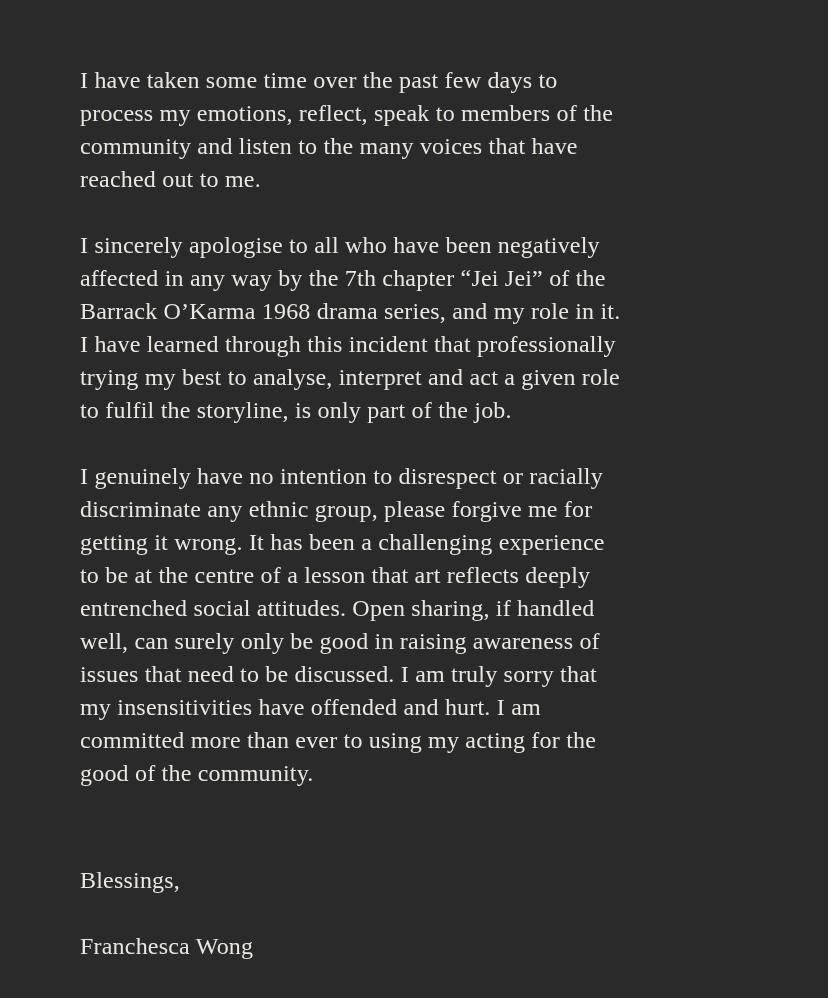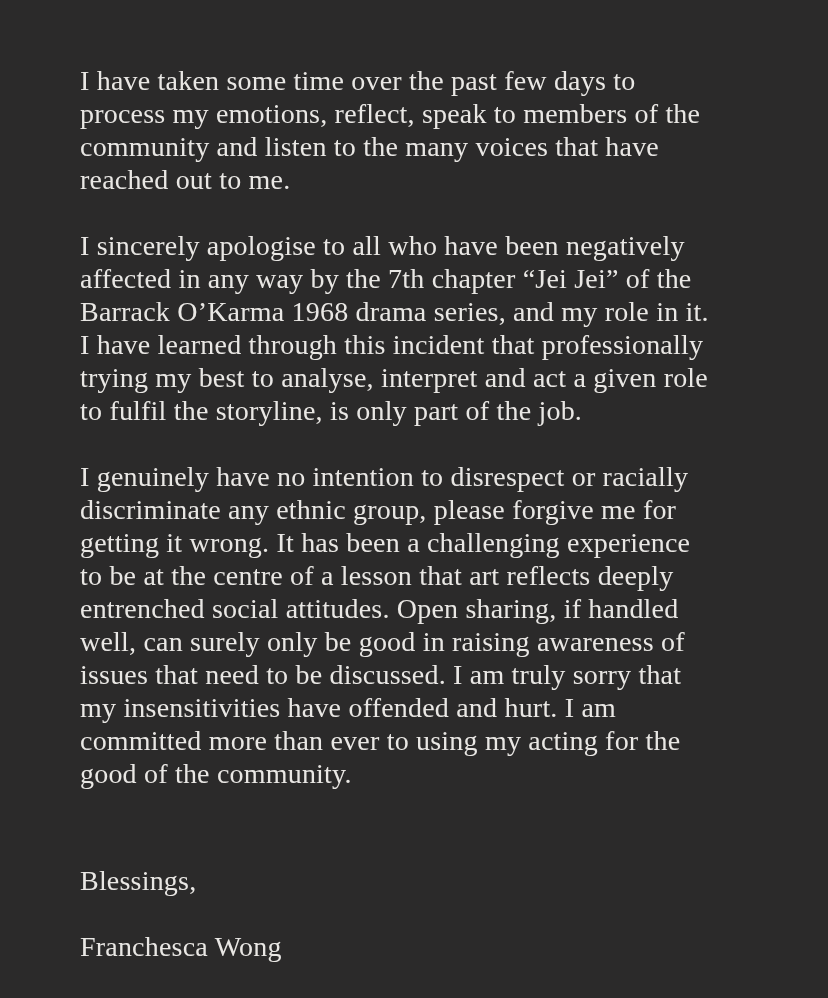--- a/index.html
+++ b/index.html
@@ -11,21 +11,21 @@
     position: relative;
     width: 828px;
     height: 998px;
     background: #2b2a2a;
     box-sizing: border-box;
     padding: 64px 40px 0 80px;
     overflow: hidden;
   }
   .para, .closing, .signature {
     font-family: "Liberation Serif", "DejaVu Serif", serif;
-    font-size: 28px;
+    font-size: 24px;
     line-height: 33px;
     font-weight: 400;
     color: #e9e7e4;
     letter-spacing: 0.2px;
     white-space: pre-line;
     margin: 0 0 33px 0;
     font-variant-numeric: oldstyle-nums;
   }
   .closing {
     margin-top: 74px;

